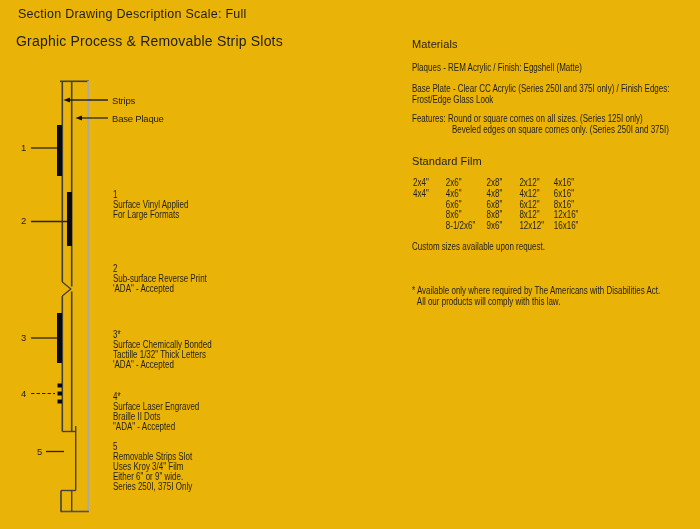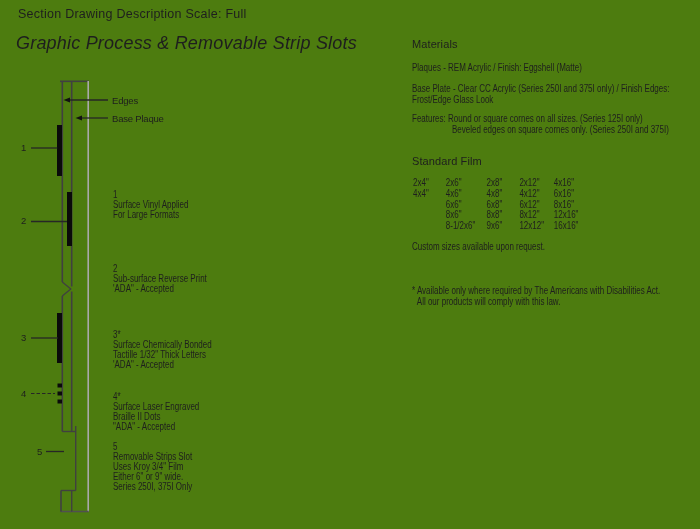--- a/index.html
+++ b/index.html
@@ -1,21 +1,21 @@
 <!DOCTYPE html>
 <html><head>
 <meta charset="utf-8">
 <style>
   html,body{margin:0;padding:0;background:#ffffff;}
-  .page{position:relative;width:700px;height:529px;background:#4d7c0f;overflow:hidden;
+  .page{position:relative;width:700px;height:529px;background:#eab308;overflow:hidden;
         font-family:"Liberation Sans",sans-serif;color:#1e1e1e;}
   .abs{position:absolute;white-space:nowrap;}
   .cond{transform:scaleX(0.8);transform-origin:0 0;}
   .h1{font-size:12.5px;letter-spacing:.25px;}
-  .title{font-size:18px;letter-spacing:.2px;font-style:italic;}
+  .title{font-size:14px;letter-spacing:.2px;}
   .h2{font-size:11px;letter-spacing:.1px;}
   .body10{font-size:10px;line-height:10.5px;}
   .note{font-size:10px;line-height:10px;}
   .callout{font-size:9.5px;}
   .dlabel{font-size:9.5px;letter-spacing:-.2px;}
   .sizes{display:grid;grid-template-columns:41px 51px 41px 43px 60px;
          font-size:10px;line-height:10.8px;}
   .indent2{margin-left:50px;}
   .indent1{margin-left:6px;}
   svg{position:absolute;left:0;top:0;}
@@ -60,21 +60,21 @@
     <line x1="78" y1="118" x2="108" y2="118" stroke="#262626" stroke-width="1.3"></line>
     <path d="M82,115.6 L75.5,118 L82,120.4 Z" fill="#111111"></path>
 
     <line x1="31" y1="148" x2="57.3" y2="148" stroke="#262626" stroke-width="1.3"></line>
     <line x1="31" y1="221.5" x2="67" y2="221.5" stroke="#262626" stroke-width="1.3"></line>
     <line x1="31" y1="338" x2="58" y2="338" stroke="#262626" stroke-width="1.3"></line>
     <line x1="31" y1="393.5" x2="55" y2="393.5" stroke="#262626" stroke-width="1.2" stroke-dasharray="3.5 2"></line>
     <line x1="46" y1="451.5" x2="64" y2="451.5" stroke="#262626" stroke-width="1.3"></line>
   </svg>
 
-  <div class="abs dlabel" style="left:112px;top:95px">Edges</div>
+  <div class="abs dlabel" style="left:112px;top:95px">Strips</div>
   <div class="abs dlabel" style="left:112px;top:113px">Base Plaque</div>
 
   <div class="abs callout" style="left:21px;top:142px">1</div>
   <div class="abs callout" style="left:21px;top:215px">2</div>
   <div class="abs callout" style="left:21px;top:332px">3</div>
   <div class="abs callout" style="left:21px;top:388px">4</div>
   <div class="abs callout" style="left:37px;top:446px">5</div>
 
   <div class="abs note cond" style="left:113px;top:190px">
     <div>1</div>

